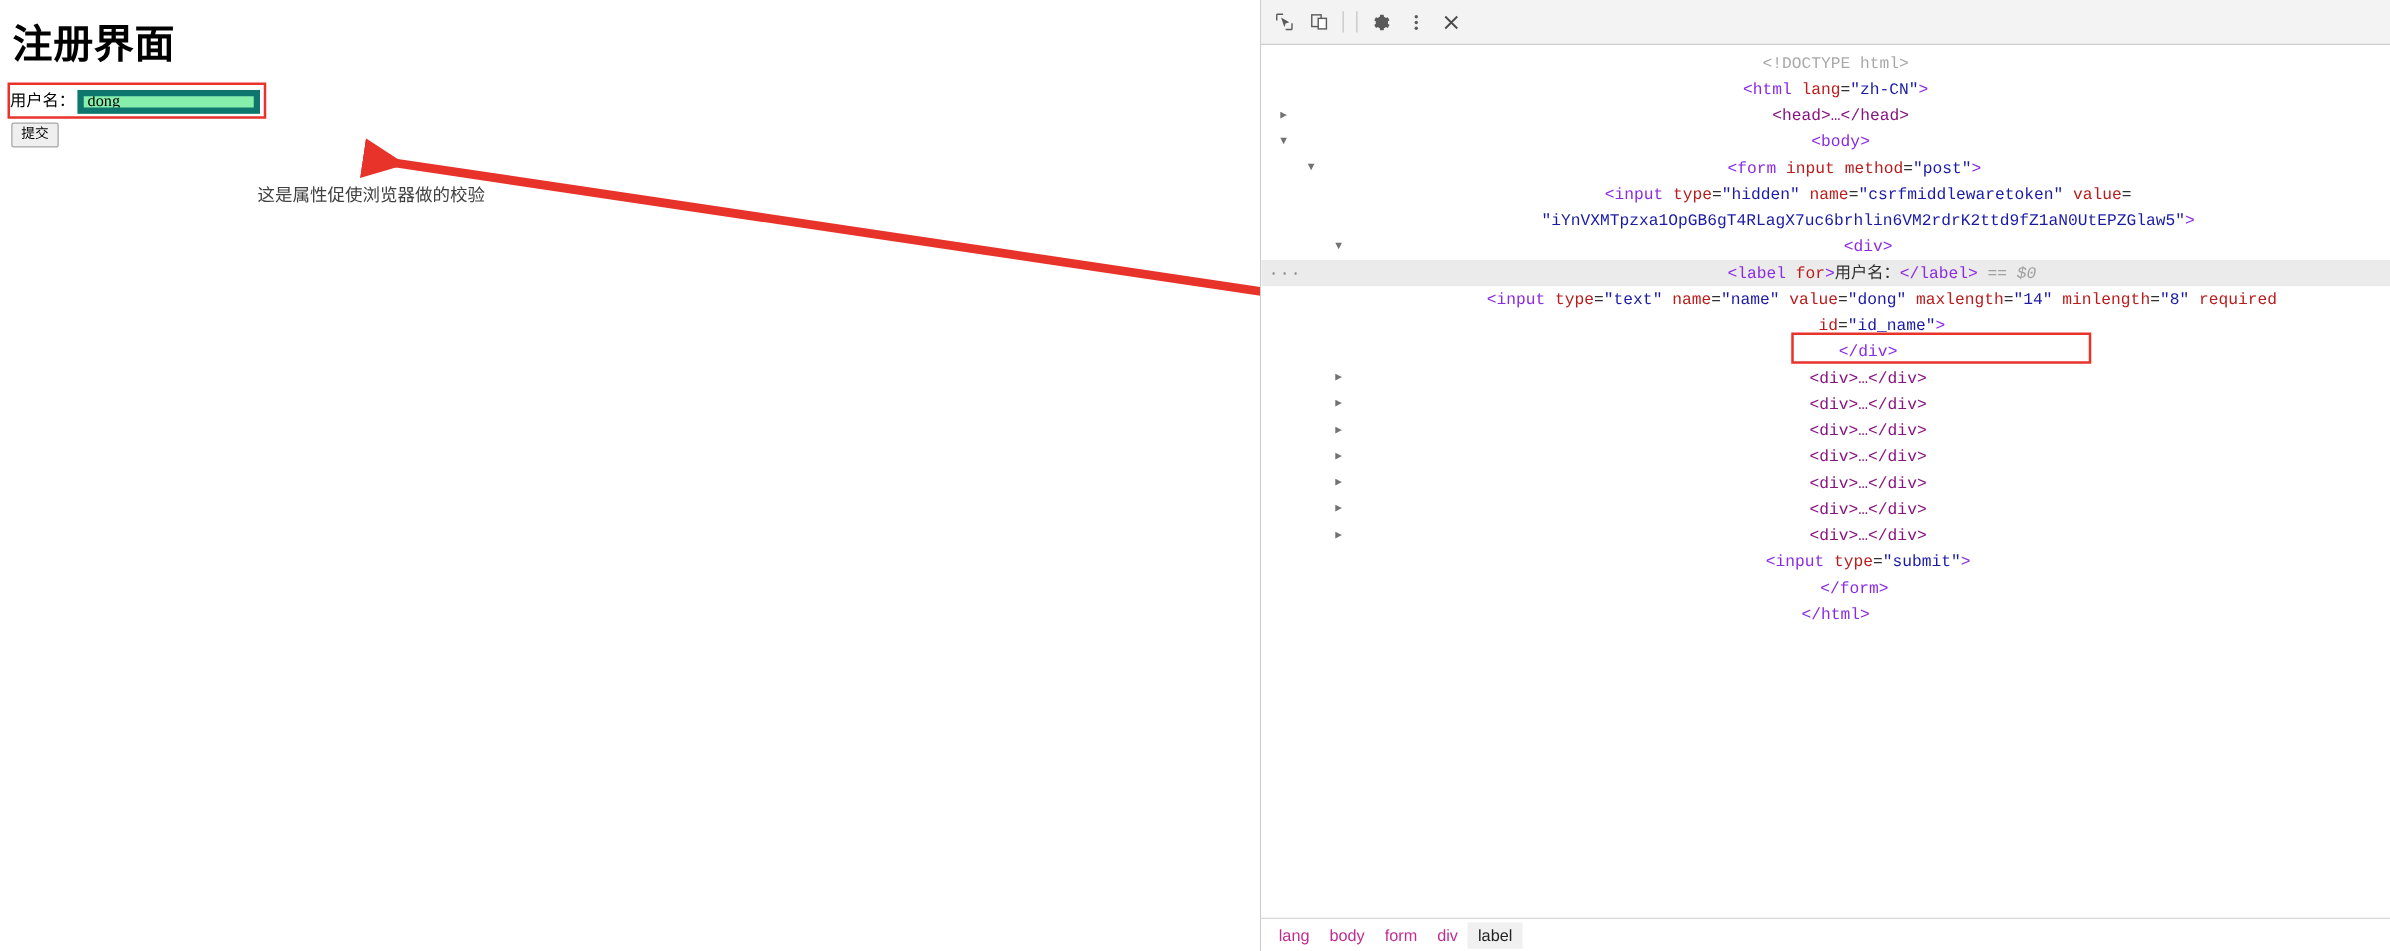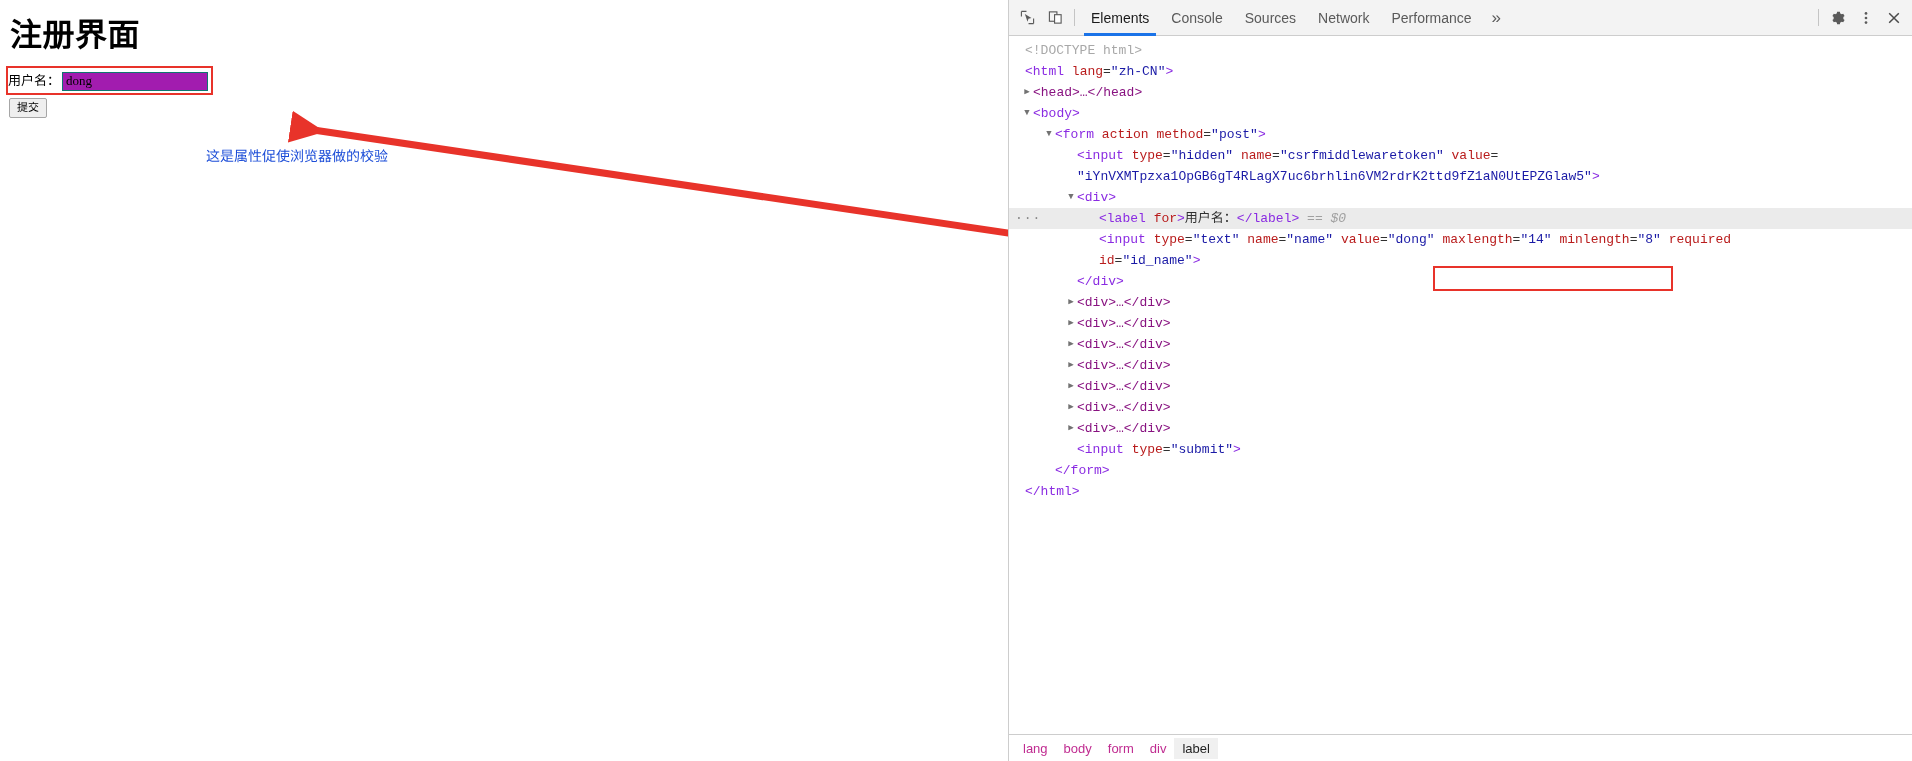--- a/index.html
+++ b/index.html
@@ -49,41 +49,41 @@
     line-height: 20px;
   }
   .name-input {
     margin-left: 2px;
     width: 146px;
     height: 19px;
     padding: 1px 3px;
     font-family: "Liberation Serif", serif;
     font-size: 13px;
     color: #000;
-    border: 1px solid #0f766e;
-    background: #a21caf;
+    border: 5px solid #0f766e;
+    background: #86efac;
     outline: none;
   }
   .submit-btn {
     position: absolute; left: 9px; top: 98px;
     font-family: "Liberation Sans", sans-serif;
     font-size: 11px;
     color: #000;
     padding: 2px 7px 3px 7px;
     background: #efefef;
     border: 1px solid #a6a6a6;
     border-radius: 2px;
     line-height: 13px;
     cursor: default;
   }
   .annotation-text {
     position: absolute; left: 206px; top: 145px;
     font-family: Liberation Serif, serif;
     font-size: 14px;
-    color: #1d4ed8;
+    color: #404040;
     white-space: nowrap;
   }
   .arrow-svg {
     position: absolute; left: 0; top: 0;
     width: 1912px; height: 761px;
     pointer-events: none;
     overflow: visible;
   }
 
   
@@ -145,20 +145,21 @@
   .dt-tree {
     flex: 1;
     overflow: hidden;
     background: #fff;
     padding: 4px 0 0 0;
     font-family: "Liberation Mono", monospace;
     font-size: 13px;
     line-height: 21px;
     position: relative;
     white-space: nowrap;
+    text-align: center;
   }
   .node {
     position: relative;
     padding-left: 18px;
     height: 21px;
     white-space: nowrap;
     cursor: default;
   }
   .node.selected {
     background: #ebebeb;
@@ -261,28 +262,20 @@
 
       <div class="dt-icon-btn" title="Toggle device toolbar">
         <svg width="15" height="15" viewBox="0 0 16 16">
           <rect x="1.5" y="2" width="8" height="10" fill="none" stroke="#5a5a5a" stroke-width="1.2"></rect>
           <rect x="7" y="5" width="7" height="9" fill="#fff" stroke="#5a5a5a" stroke-width="1.2"></rect>
         </svg>
       </div>
 
       <div class="dt-sep"></div>
 
-      <div class="dt-tabs">
-        <div class="dt-tab active">Elements</div>
-        <div class="dt-tab">Console</div>
-        <div class="dt-tab">Sources</div>
-        <div class="dt-tab">Network</div>
-        <div class="dt-tab">Performance</div>
-        <div class="dt-tab-more">»</div>
-      </div>
 
       <div class="dt-toolbar-right">
         <div class="dt-sep"></div>
         <div class="dt-icon-btn" title="Settings">
           <svg width="16" height="16" viewBox="0 0 16 16">
             <path fill="#5a5a5a" d="M8 5.2a2.8 2.8 0 1 0 0 5.6 2.8 2.8 0 0 0 0-5.6zm0 4.2a1.4 1.4 0 1 1 0-2.8 1.4 1.4 0 0 1 0 2.8z"></path>
             <path fill="#5a5a5a" d="M13.4 8c0-.3 0-.6-.1-.9l1.3-1-1.4-2.4-1.5.6c-.5-.4-1-.7-1.5-.9L9.9 1.8H7.1l-.3 1.6c-.6.2-1.1.5-1.5.9l-1.5-.6L2.4 6.1l1.3 1c0 .3-.1.6-.1.9s0 .6.1.9l-1.3 1 1.4 2.4 1.5-.6c.4.4 1 .7 1.5.9l.3 1.6h2.8l.3-1.6c.6-.2 1.1-.5 1.5-.9l1.5.6 1.4-2.4-1.3-1c.1-.3.1-.6.1-.9z"></path>
           </svg>
         </div>
         <div class="dt-icon-btn" title="Customize and control DevTools">
@@ -316,21 +309,21 @@
       </div>
 
       <div class="node" style="padding-left:24px">
         <span class="tw" style="left:12px">▼</span>
         <span class="c-punct">&lt;body&gt;</span>
       </div>
 
 
       <div class="node" style="padding-left:46px">
         <span class="tw" style="left:34px">▼</span>
-        <span class="c-punct">&lt;form</span><span class="c-text"> </span><span class="c-attr">action</span><span class="c-text"> </span><span class="c-attr">method</span><span class="c-eq">=</span><span class="c-val">"post"</span><span class="c-punct">&gt;</span>
+        <span class="c-punct">&lt;form</span><span class="c-text"> </span><span class="c-attr">input</span><span class="c-text"> </span><span class="c-attr">method</span><span class="c-eq">=</span><span class="c-val">"post"</span><span class="c-punct">&gt;</span>
       </div>
 
       <div class="node" style="padding-left:68px">
         <span class="c-punct">&lt;input</span><span class="c-text"> </span><span class="c-attr">type</span><span class="c-eq">=</span><span class="c-val">"hidden"</span><span class="c-text"> </span><span class="c-attr">name</span><span class="c-eq">=</span><span class="c-val">"csrfmiddlewaretoken"</span><span class="c-text"> </span><span class="c-attr">value</span><span class="c-eq">=</span>
       </div>
 
       <div class="node" style="padding-left:68px">
         <span class="c-val">"iYnVXMTpzxa1OpGB6gT4RLagX7uc6brhlin6VM2rdrK2ttd9fZ1aN0UtEPZGlaw5"</span><span class="c-punct">&gt;</span>
       </div>
 

